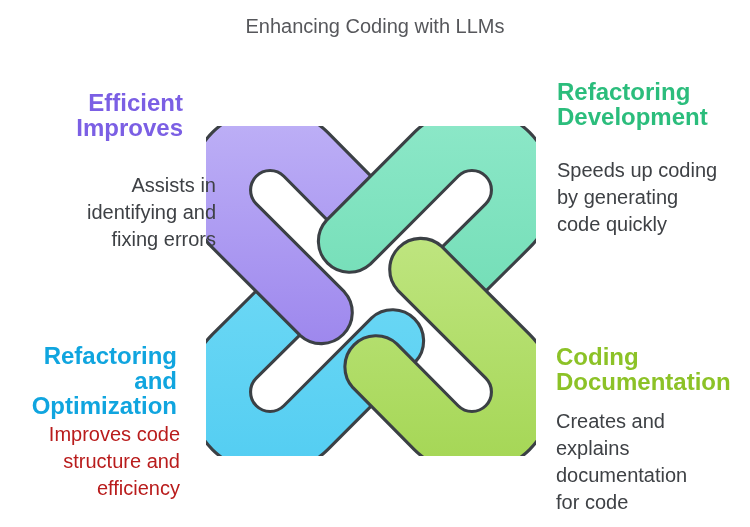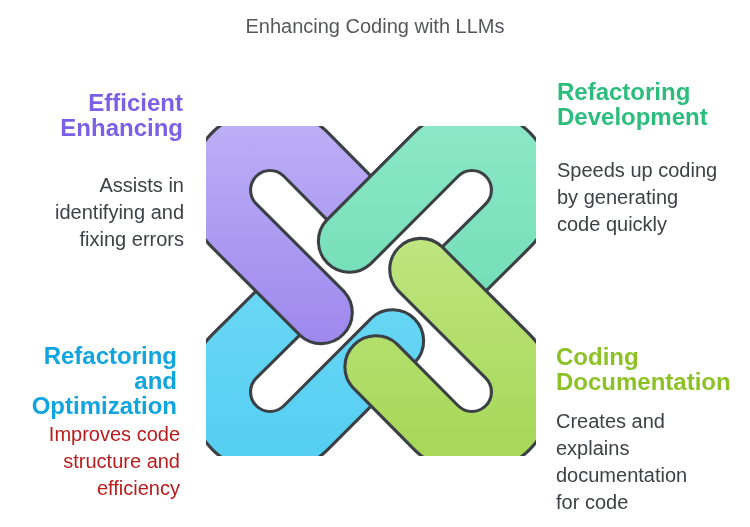--- a/index.html
+++ b/index.html
@@ -62,23 +62,23 @@
     </defs>
 
     <use href="#loop-shape" transform="rotate(270 170 170)" fill="url(#g-refactoring)" stroke-width="3.2" stroke-linejoin="round" stroke="#3B4045"></use>
     <use href="#loop-shape" fill="url(#g-debugging)" stroke-width="3.2" stroke-linejoin="round" stroke="#3B4045"></use>
     <use href="#loop-shape" transform="rotate(90 170 170)" fill="url(#g-development)" stroke-width="3.2" stroke-linejoin="round" stroke="#3B4045"></use>
     <use href="#loop-shape" transform="rotate(180 170 170)" fill="url(#g-documentation)" stroke-width="3.2" stroke-linejoin="round" stroke="#3B4045"></use>
   </svg>
 
   <div class="heading align-r h-debugging" style="color: rgb(123, 95, 228);">
     <span>Efficient</span>
-    <span>Enhancing</span>
+    <span>Improves</span>
   </div>
-  <div class="desc align-r d-debugging" style="color: rgb(62, 65, 69);">
+  <div class="desc align-r d-debugging" style="color: rgb(62, 65, 69); padding-left: 32px;">
     <span>Assists in</span>
     <span>identifying and</span>
     <span>fixing errors</span>
   </div>
 
   <div class="heading align-l h-development" style="color: rgb(43, 189, 124);">
     <span>Refactoring</span>
     <span>Development</span>
   </div>
   <div class="desc align-l d-development" style="color: rgb(62, 65, 69);">

